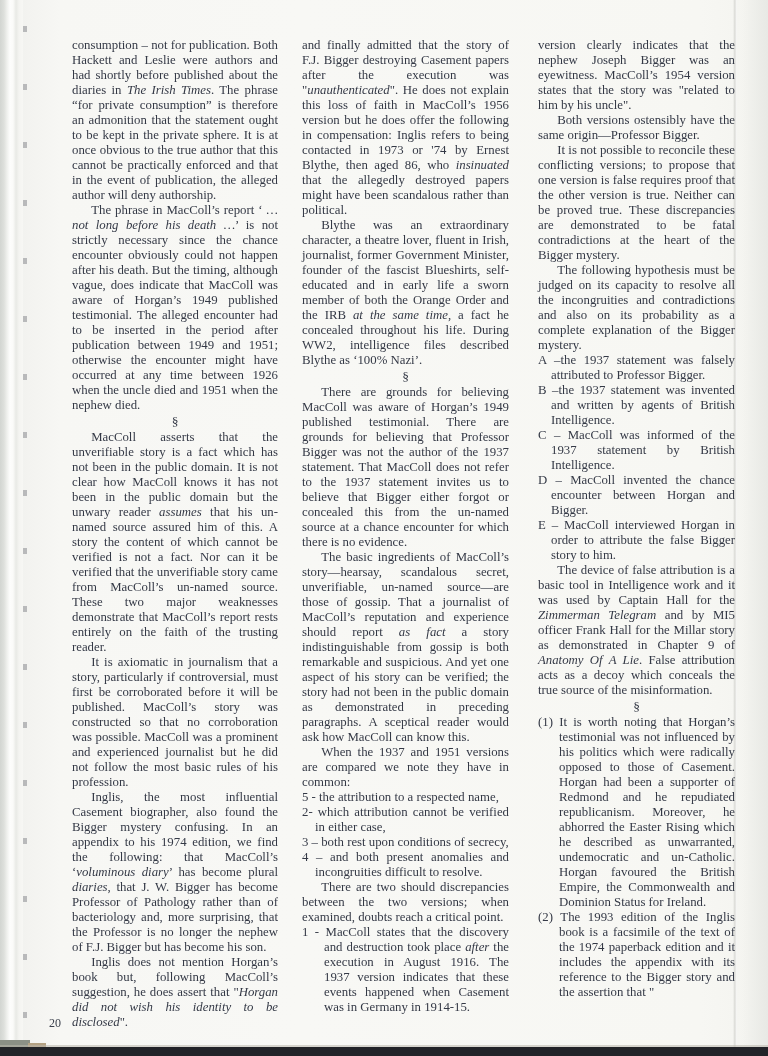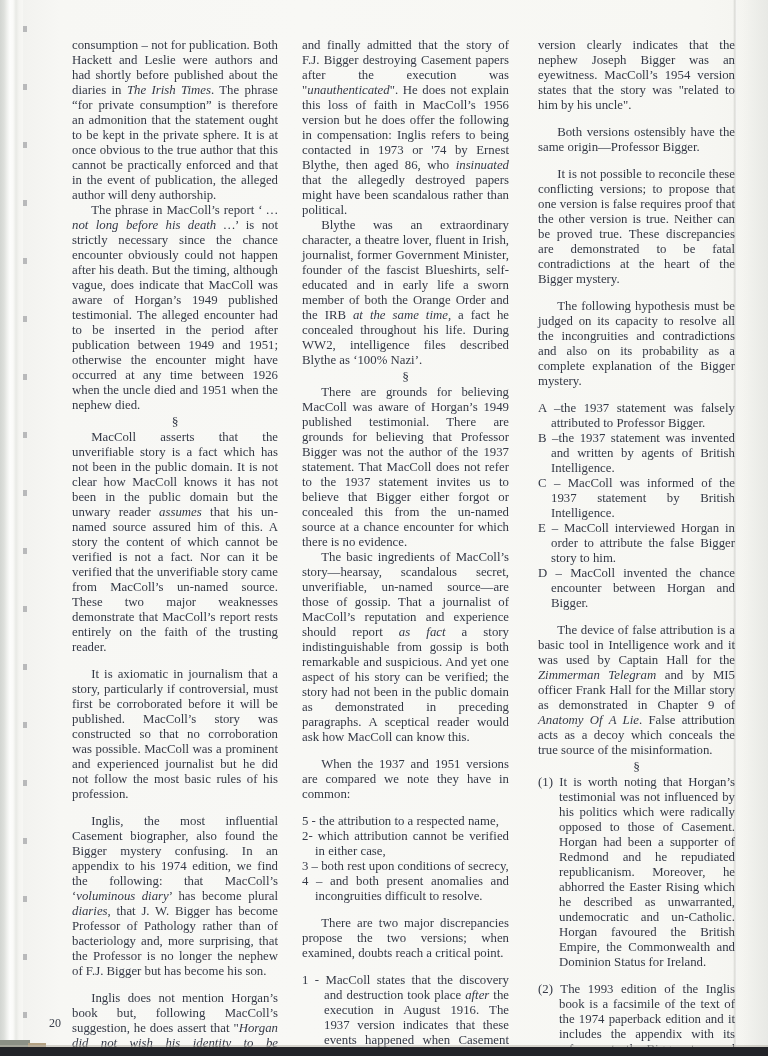--- a/index.html
+++ b/index.html
@@ -39,21 +39,21 @@
     position:absolute;top:38px;
     color:#343946;
     font-size:12.8px;line-height:15px;
     text-rendering:optimizeLegibility;
   }
   #col0{left:72px;width:206px;}
   #col1{left:302px;width:207px;}
   #col2{left:538px;width:197px;}
   .para{margin:0;text-align:justify;}
   .ind{text-indent:1.5em;}
-  .gap{margin-top:12px;}
+  .gap{}
   .hang-sm{padding-left:13px;text-indent:-13px;}
   .hang-md{padding-left:22px;text-indent:-22px;}
   .hang-lg{padding-left:21px;text-indent:-21px;}
   .st-i{font-style:italic;}
   .st-u{text-underline-offset:2px;}
   .mark{text-align:center;font-size:13.5px;line-height:15px;margin:1px 0;}
   .page-number{
     position:absolute;left:49px;top:1016px;
     font-size:12px;color:#3a404c;
   }
@@ -80,33 +80,33 @@
       <p class="para"><span>and finally admitted that the story of F.J. Bigger destroying Casement papers after the execution was "</span><span class="st-i">unauthenticated</span><span>". He does not explain this loss of faith in MacColl’s 1956 version but he does offer the following in compensation:  Inglis refers to being contacted in 1973 or '74 by Ernest Blythe, then aged 86, who </span><span class="st-i">insinuated</span><span> that the allegedly destroyed papers might have been scandalous rather than political.</span></p>
       <p class="para ind"><span>Blythe was an extraordinary character, a theatre lover, fluent in Irish, journalist, former Government Minister, founder of the fascist Blueshirts, self-educated and in early life a sworn member of both the Orange Order and the IRB </span><span class="st-i">at the same time</span><span>, a fact he concealed throughout his life. During WW2, intelligence files described Blythe as ‘100% Nazi’.</span></p>
       <div class="mark">§</div>
       <p class="para ind"><span>There are grounds for believing MacColl was aware of Horgan’s 1949 published testimonial. There are grounds for believing that Professor Bigger was not the author of the 1937 statement. That MacColl does not refer to the 1937 statement invites us to believe that Bigger either forgot or concealed this from the un-named source at a chance encounter for which there is no evidence.</span></p>
       <p class="para ind"><span>The basic ingredients of MacColl’s story—hearsay, scandalous secret, unverifiable, un-named source—are those of gossip. That a journalist of MacColl’s reputation and experience should report </span><span class="st-i">as fact</span><span> a story indistinguishable from gossip is both remarkable and suspicious. And yet one aspect of his story can be verified; the story had not been in the public domain as demonstrated in preceding paragraphs. A sceptical reader would ask how MacColl can know this.</span></p>
       <p class="para ind gap"><span>When the 1937 and 1951 versions are compared we note they have in common:</span></p>
       <p class="para gap hang-sm"><span>5 - the attribution to a respected name,</span></p>
       <p class="para hang-sm"><span>2- which attribution cannot be verified in either case,</span></p>
       <p class="para hang-sm"><span>3 – both rest upon conditions of secrecy,</span></p>
       <p class="para hang-sm"><span>4 – and both present anomalies and incongruities difficult to resolve.</span></p>
-      <p class="para ind gap"><span>There are two major discrepancies propose the two versions; when examined, doubts reach a critical point.</span></p>
+      <p class="para ind gap"><span>There are two should discrepancies between the two versions; when examined, doubts reach a critical point.</span></p>
       <p class="para gap hang-md"><span>1 - MacColl states that the discovery and destruction took place </span><span class="st-i">after</span><span> the execution in August 1916. The 1937 version indicates that these events happened when Casement was in Germany in 1914-15.</span></p>
     </div>
   <div class="col" id="col2">
       <p class="para"><span>version clearly indicates that the nephew Joseph Bigger was an eyewitness. MacColl’s 1954 version states that the story was "related to him by his uncle".</span></p>
       <p class="para ind gap"><span>Both versions ostensibly have the same origin—Professor Bigger.</span></p>
       <p class="para ind gap"><span>It is not possible to reconcile these conflicting versions; to propose that one version is false requires proof that the other version is true. Neither can be proved true. These discrepancies are demonstrated to be fatal contradictions at the heart of the Bigger mystery.</span></p>
       <p class="para ind gap"><span>The following hypothesis must be judged on its capacity to resolve </span><span class="st-u">all the incongruities and contradictions</span><span> and also on its probability as a complete explanation of the Bigger mystery.</span></p>
       <p class="para gap hang-sm"><span>A –the 1937 statement was falsely attributed to Professor Bigger.</span></p>
       <p class="para hang-sm"><span>B –the 1937 statement was invented and written by agents of British Intelligence.</span></p>
       <p class="para hang-sm"><span>C – MacColl was informed of the 1937 statement by British Intelligence.</span></p>
+      <p class="para hang-sm"><span>D – MacColl invented the chance encounter between Horgan and Bigger.</span></p>
       <p class="para hang-sm"><span>E – MacColl interviewed Horgan in order to attribute the false Bigger story to him.</span></p>
-      <p class="para hang-sm"><span>D – MacColl invented the chance encounter between Horgan and Bigger.</span></p>
       <p class="para ind gap"><span>The device of false attribution is a basic tool in Intelligence work and it was used by Captain Hall for the </span><span class="st-i">Zimmerman Telegram</span><span> and by MI5 officer Frank Hall for the Millar story as demonstrated in Chapter 9 of </span><span class="st-i">Anatomy Of A Lie</span><span>. False attribution acts as a decoy which conceals the true source of the misinformation.</span></p>
       <div class="mark">§</div>
       <p class="para hang-lg"><span>(1) It is worth noting that Horgan’s testimonial was not influenced by his politics which were radically opposed to those of Casement. Horgan had been a supporter of Redmond and he repudiated republicanism. Moreover, he abhorred the Easter Rising which he described as unwarranted, undemocratic and un-Catholic. Horgan favoured the British Empire, the Commonwealth and Dominion Status for Ireland.</span></p>
       <p class="para gap hang-lg"><span>(2) The 1993 edition of the Inglis book is a facsimile of the text of the 1974 paperback edition and it includes the appendix with its reference to the Bigger story and the assertion that "</span></p>
     </div>
 
   <div class="page-number">20</div>
 
   <div class="corner-block"></div>
   <div class="corner-sliver"></div>

